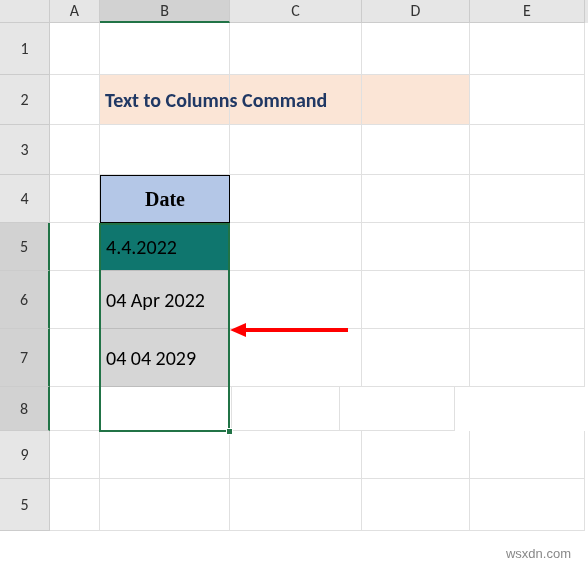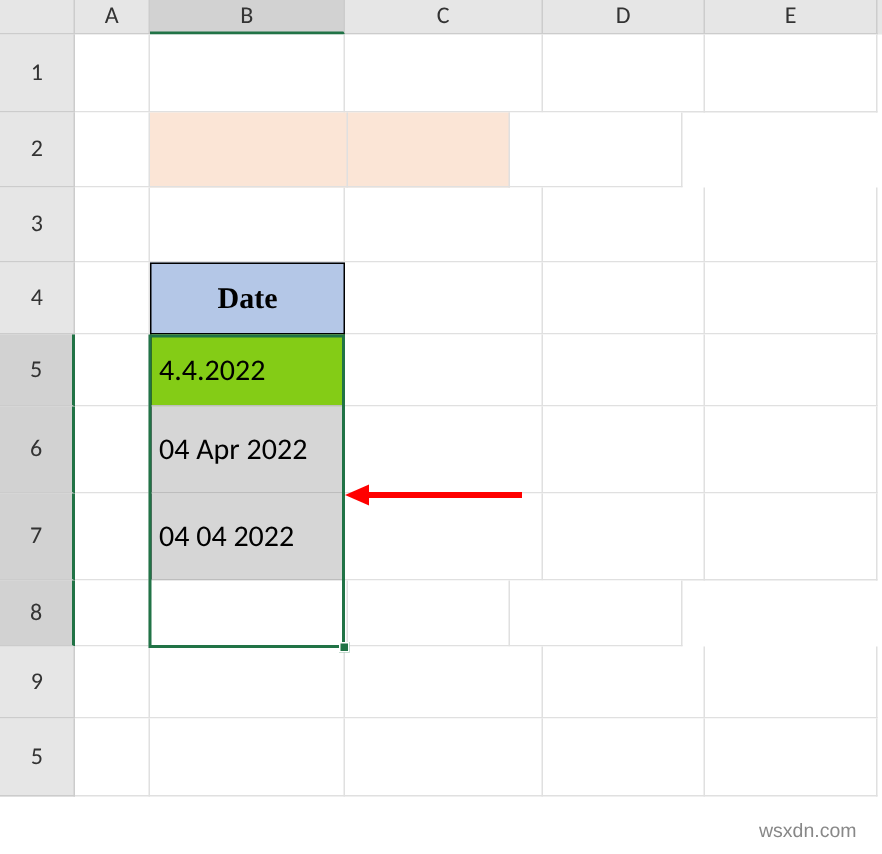--- a/index.html
+++ b/index.html
@@ -100,21 +100,21 @@
       font-family: Liberation Serif, serif;
     }
     .data-cell {
       font-size: 20px;
       color: #000;
       border-left: 1.5px solid #000;
       border-right: 1.5px solid #000;
       border-bottom: 1px solid #bdbdbd;
     }
     .data-cell.last { border-bottom: 1.5px solid #000; }
-    .sel-active { background: #84cc16; }
+    .sel-active { background: #0f766e; }
     .sel-range { background: #d6d6d6; }
     .selection-box {
       position: absolute;
       border: 2px solid #217346;
       pointer-events: none;
       z-index: 20;
     }
     .fill-handle {
       position: absolute;
       width: 7px;
@@ -155,20 +155,21 @@
     <div class="cell wA h1"></div>
     <div class="cell wB h1"></div>
     <div class="cell wC h1"></div>
     <div class="cell wD h1"></div>
     <div class="cell wE h1"></div>
   </div>
 
   <div class="row h2">
     <div class="row-header h2">2</div>
     <div class="cell wA h2"></div>
+    <div class="cell wB h2 title-cell">Text to Columns Command</div>
     <div class="cell wC h2 title-cell" style="z-index:1;"></div>
     <div class="cell wD h2 title-cell" style="z-index:1;"></div>
     <div class="cell wE h2"></div>
   </div>
 
   <div class="row h3">
     <div class="row-header h3">3</div>
     <div class="cell wA h3"></div>
     <div class="cell wB h3"></div>
     <div class="cell wC h3"></div>
@@ -199,21 +200,21 @@
     <div class="cell wA h6"></div>
     <div class="cell wB h6 data-cell sel-range">04 Apr 2022</div>
     <div class="cell wC h6"></div>
     <div class="cell wD h6"></div>
     <div class="cell wE h6"></div>
   </div>
 
   <div class="row h7">
     <div class="row-header h7 sel">7</div>
     <div class="cell wA h7"></div>
-    <div class="cell wB h7 data-cell sel-range">04 04 2022</div>
+    <div class="cell wB h7 data-cell sel-range">04 04 2029</div>
     <div class="cell wC h7"></div>
     <div class="cell wD h7"></div>
     <div class="cell wE h7"></div>
   </div>
 
   <div class="row h8">
     <div class="row-header h8 sel">8</div>
     <div class="cell wA h8"></div>
     <div class="cell wC h8"></div>
     <div class="cell wD h8"></div>

